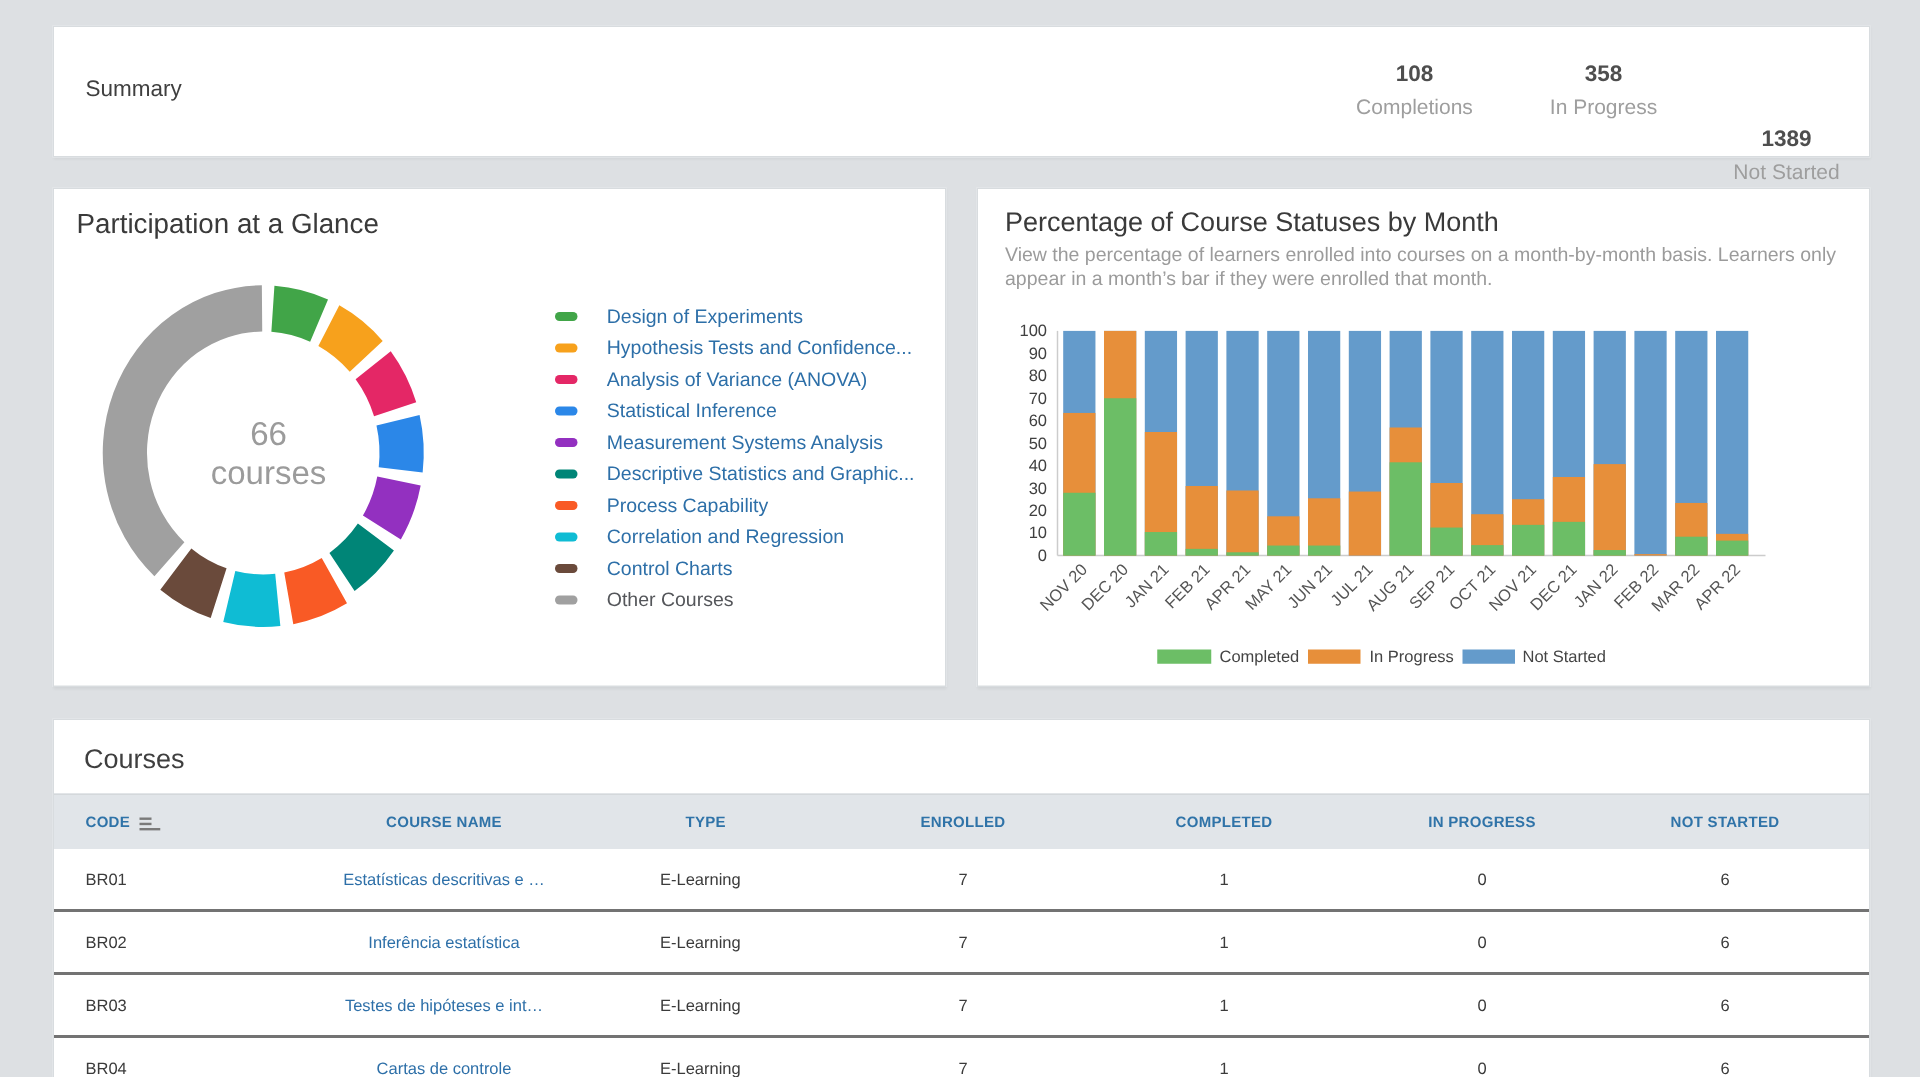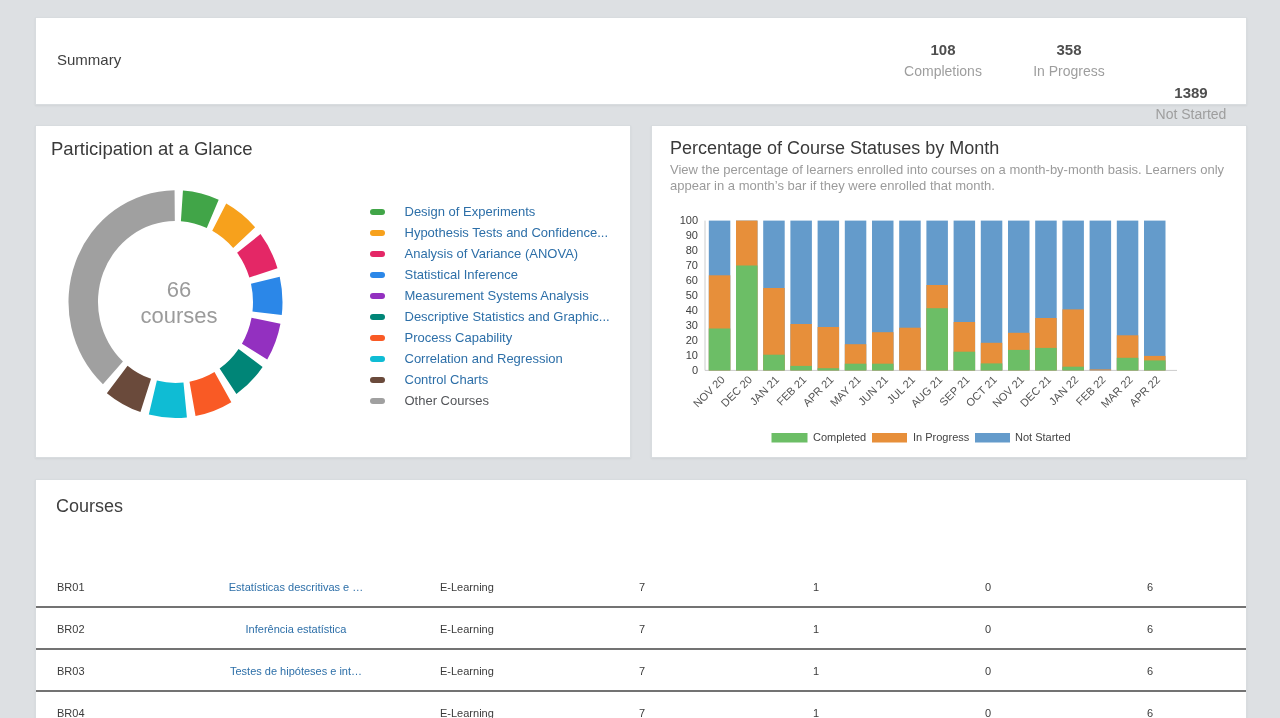--- a/index.html
+++ b/index.html
@@ -153,20 +153,34 @@
     <text x="161" y="315" font-size="11" fill="#444">Completed</text>
     <rect x="220" y="307" width="35" height="9.5" fill="#e78f3a"></rect>
     <text x="261" y="315" font-size="11" fill="#444">In Progress</text>
     <rect x="323" y="307" width="35" height="9.5" fill="#649bcb"></rect>
     <text x="363" y="315" font-size="11" fill="#444">Not Started</text>
   </svg>
 </div>
 
 <div class="card" style="left:35px; top:479px; width:1212px; height:280px;">
   <div class="abs" style="left:20px; top:16px; font-size:18px; color:#3f3f3f;">Courses</div>
+  <div class="abs" style="left:0; top:49px; width:1210px; height:37px; background:#e1e5e9; border-top:1px solid #d4d8db;">
+    <span class="th" style="left:21px; top:13px;">CODE</span>
+    <svg class="abs" style="left:55px; top:14px;" width="16" height="12" viewBox="0 0 16 12">
+      <rect x="2" y="1" width="8" height="1.6" fill="#7a7a7a"></rect>
+      <rect x="2" y="4.5" width="8" height="1.6" fill="#7a7a7a"></rect>
+      <rect x="2" y="8" width="14" height="1.6" fill="#7a7a7a"></rect>
+    </svg>
+    <span class="th" style="left:70px; width:380px; text-align:center; top:13px; position:absolute;">COURSE NAME</span>
+    <span class="th" style="left:421px; top:13px;">TYPE</span>
+    <span class="th" style="left:546px; width:120px; text-align:center; top:13px; position:absolute;">ENROLLED</span>
+    <span class="th" style="left:720px; width:120px; text-align:center; top:13px; position:absolute;">COMPLETED</span>
+    <span class="th" style="left:892px; width:120px; text-align:center; top:13px; position:absolute;">IN PROGRESS</span>
+    <span class="th" style="left:1054px; width:120px; text-align:center; top:13px; position:absolute;">NOT STARTED</span>
+  </div>
   <div style="position:absolute; left:0; top:86px; width:1210px;">
     <div class="trow" style="top:0px">
 <span class="c-code">BR01</span>
 <span class="c-name">Estatísticas descritivas e …</span>
 <span class="c-type">E-Learning</span>
 <span class="cnum" style="left:546px">7</span>
 <span class="cnum" style="left:720px">1</span>
 <span class="cnum" style="left:892px">0</span>
 <span class="cnum" style="left:1054px">6</span>
 </div>
@@ -183,20 +197,21 @@
 <span class="c-code">BR03</span>
 <span class="c-name">Testes de hipóteses e int…</span>
 <span class="c-type">E-Learning</span>
 <span class="cnum" style="left:546px">7</span>
 <span class="cnum" style="left:720px">1</span>
 <span class="cnum" style="left:892px">0</span>
 <span class="cnum" style="left:1054px">6</span>
 </div>
 <div class="trow" style="top:126px">
 <span class="c-code">BR04</span>
+<span class="c-name">Cartas de controle</span>
 <span class="c-type">E-Learning</span>
 <span class="cnum" style="left:546px">7</span>
 <span class="cnum" style="left:720px">1</span>
 <span class="cnum" style="left:892px">0</span>
 <span class="cnum" style="left:1054px">6</span>
 </div>
   </div>
 </div>
 
 </body></html>

